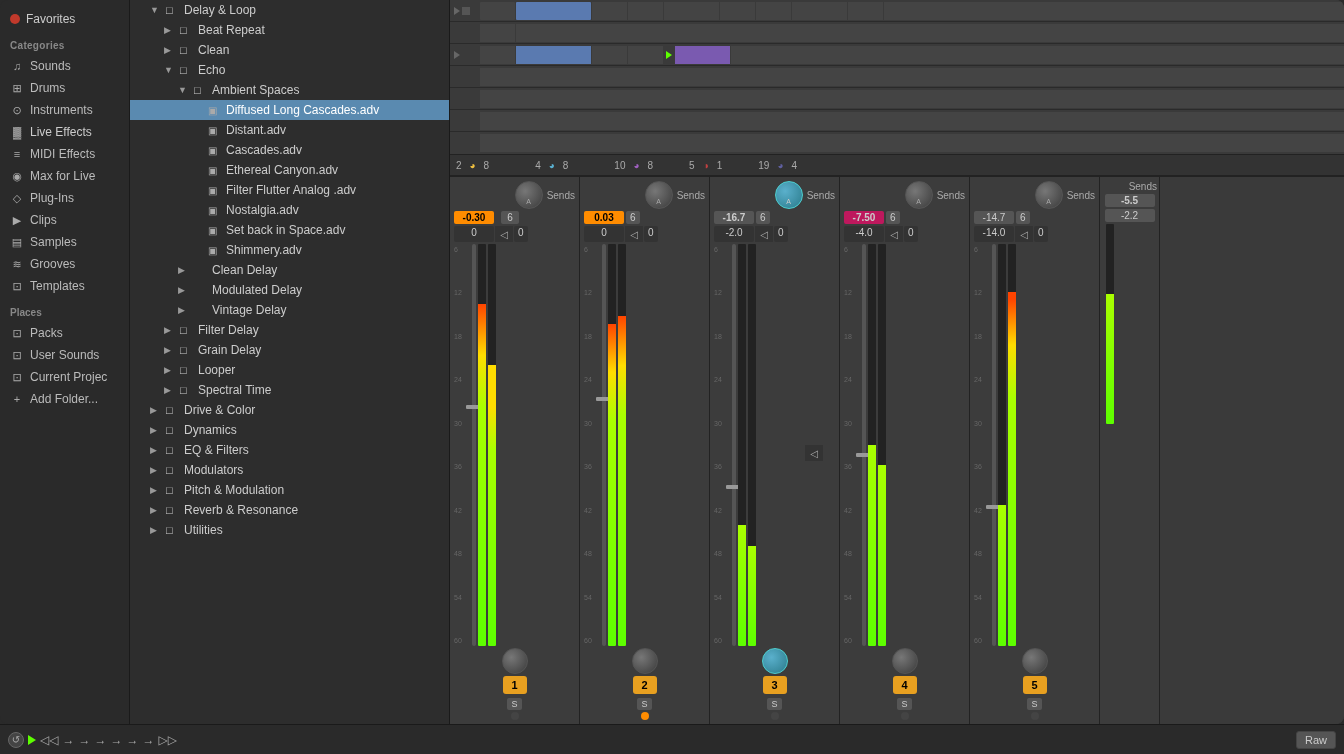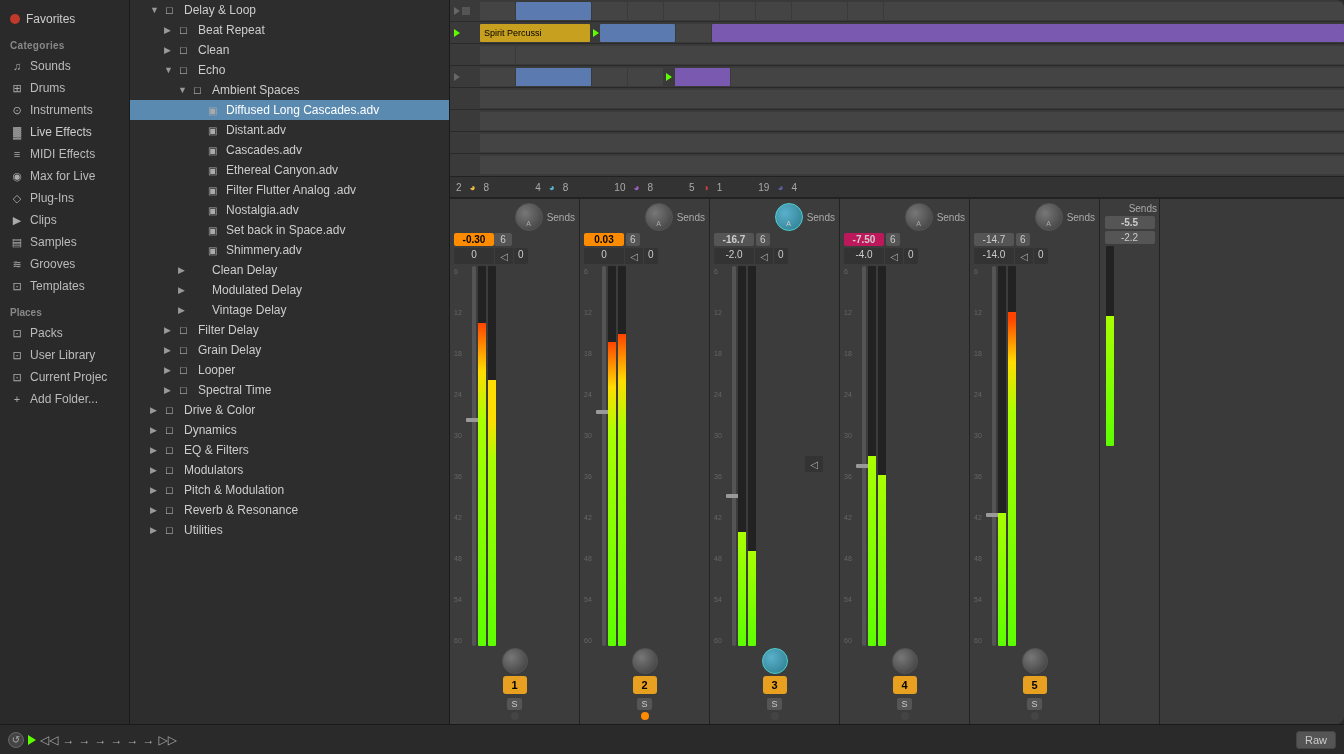--- a/index.html
+++ b/index.html
@@ -235,21 +235,21 @@
     </div>
 
     <div class="places-label">Places</div>
 
     <div class="nav-item">
       <span class="icon">⊡</span>
       <span>Packs</span>
     </div>
     <div class="nav-item">
       <span class="icon">⊡</span>
-      <span>User Library</span>
+      <span>User Sounds</span>
     </div>
     <div class="nav-item">
       <span class="icon">⊡</span>
       <span>Current Projec</span>
     </div>
     <div class="nav-item">
       <span class="icon">+</span>
       <span>Add Folder...</span>
     </div>
   </div>
@@ -409,34 +409,20 @@
           <div style="width:35px;height:18px;background:#444;"></div>
           <div style="width:55px;height:18px;background:#444;"></div>
           <div style="width:35px;height:18px;background:#444;"></div>
           <div style="width:35px;height:18px;background:#444;"></div>
           <div style="width:55px;height:18px;background:#444;"></div>
           <div style="width:35px;height:18px;background:#444;"></div>
           <div style="flex:1;height:18px;background:#444;"></div>
         </div>
       </div>
 
-      <div style="display:flex; align-items:center; height:22px; border-bottom:1px solid #2a2a2a;">
-        <div style="display:flex; align-items:center; gap:2px; padding:0 4px; width:30px; flex-shrink:0;">
-          <div style="width:0;height:0;border-top:4px solid transparent;border-bottom:4px solid transparent;border-left:6px solid #5dff00;"></div>
-        </div>
-        <div style="display:flex; flex:1; height:100%; gap:1px; align-items:center;">
-          <div style="width:110px;height:18px;background:#c8a020;border-radius:1px;display:flex;align-items:center;padding:0 4px;overflow:hidden;">
-            <span style="font-size:9px;color:#000;white-space:nowrap;">Spirit Percussi</span>
-          </div>
-          <div style="width:0;height:0;border-top:4px solid transparent;border-bottom:4px solid transparent;border-left:6px solid #5dff00;margin-left:2px;"></div>
-          <div style="width:75px;height:18px;background:#5a7ab0;border-radius:1px;"></div>
-          <div style="width:35px;height:18px;background:#444;"></div>
-          <div style="flex:1;height:18px;background:#7a5ab0;border-radius:1px;"></div>
-        </div>
-      </div>
 
       <div style="display:flex; align-items:center; height:22px; border-bottom:1px solid #2a2a2a;">
         <div style="width:30px; flex-shrink:0;"></div>
         <div style="display:flex; flex:1; height:100%; gap:1px; align-items:center;">
           <div style="width:35px;height:18px;background:#444;"></div>
           <div style="flex:1;height:18px;background:#444;"></div>
         </div>
       </div>
 
       <div style="display:flex; align-items:center; height:22px; border-bottom:1px solid #2a2a2a;">
@@ -496,21 +482,21 @@
 
     <div style="display:flex; flex:1; overflow:hidden;">
 
       <div style="width:130px;background:#3c3c3c;border-right:1px solid #222;display:flex;flex-direction:column;align-items:center;padding:4px 4px 2px;flex-shrink:0;">
         <div style="display:flex;width:100%;justify-content:flex-end;align-items:center;gap:4px;margin-bottom:2px;">
           <div style="width:28px;height:28px;border-radius:50%;background:radial-gradient(circle at 35% 35%,#777,#3a3a3a);border:1px solid #555;display:flex;align-items:flex-end;justify-content:center;padding-bottom:3px;">
             <span style="font-size:7px;color:#aaa;">A</span>
           </div>
           <span style="font-size:10px;color:#aaa;">Sends</span>
         </div>
-        <div style="display:flex;width:100%;gap:0;margin-bottom:2px;">
+        <div style="display:flex;width:100%;gap:7px;margin-bottom:2px;">
           <div style="background:#ff8c00;color:#000;font-size:10px;font-weight:bold;padding:1px 4px;border-radius:2px;min-width:40px;text-align:center;">-0.30</div>
           <div style="background:#555;color:#ccc;font-size:10px;padding:1px 4px;border-radius:2px;width:18px;text-align:center;">6</div>
         </div>
         <div style="display:flex;width:100%;gap:1px;margin-bottom:2px;">
           <div style="background:#333;color:#ccc;font-size:10px;padding:1px 4px;border-radius:2px;min-width:40px;text-align:center;">0</div>
           <div style="width:18px;height:16px;background:#333;display:flex;align-items:center;justify-content:center;">
             <span style="font-size:10px;color:#aaa;">◁</span>
           </div>
           <div style="background:#333;color:#ccc;font-size:10px;padding:1px 4px;border-radius:2px;text-align:center;">0</div>
         </div>

